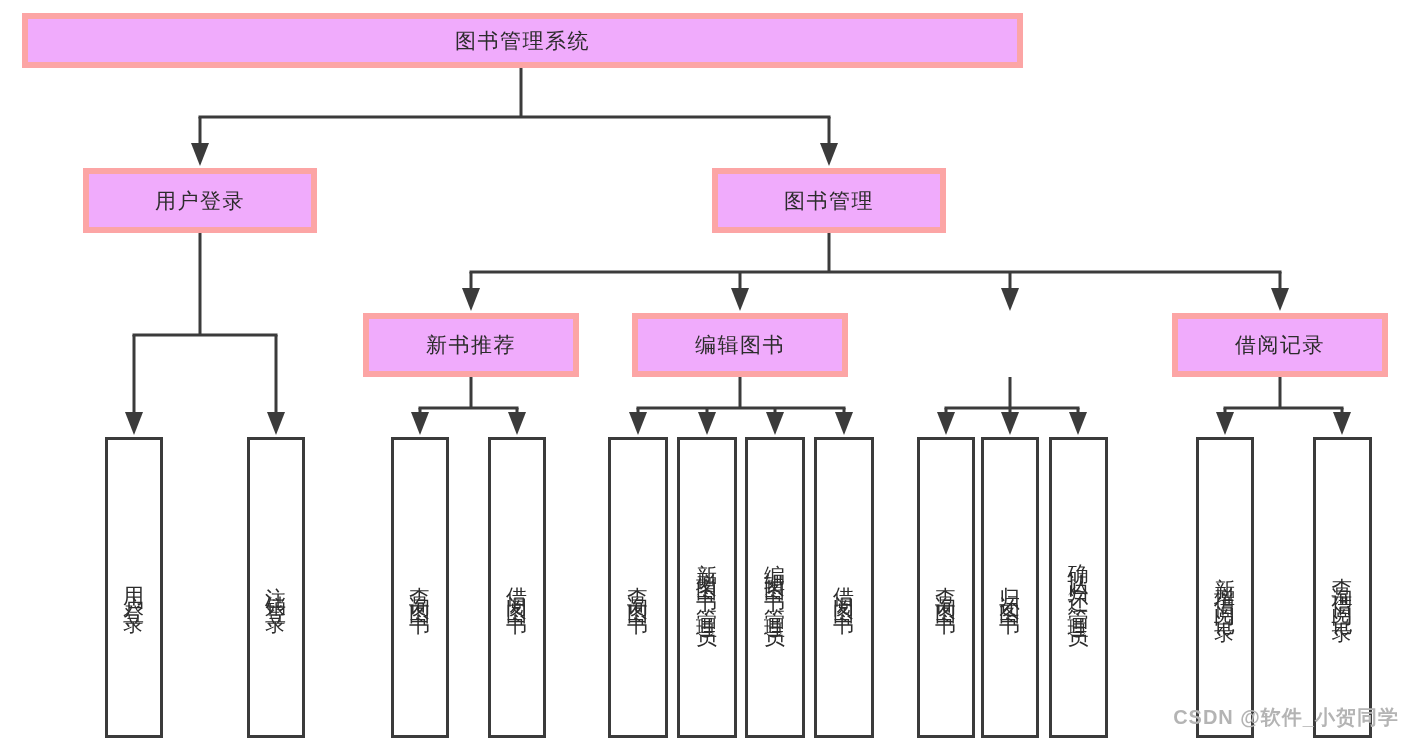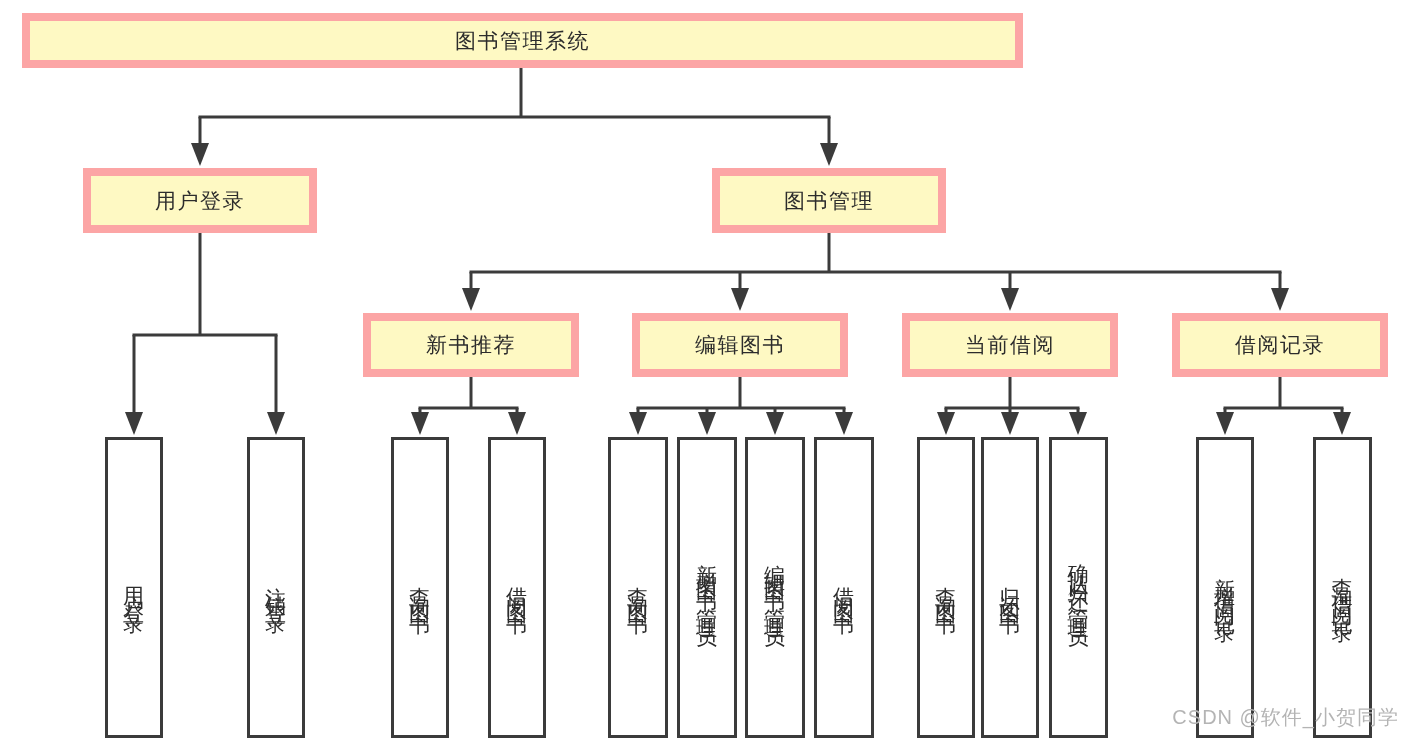--- a/index.html
+++ b/index.html
@@ -8,42 +8,42 @@
     width:1405px;height:747px;
     background:#ffffff;
     overflow:hidden;
     font-family:"Liberation Sans", sans-serif;
   }
   .wires{position:absolute;left:0;top:0;width:1405px;height:747px;}
   .wires path.ln{stroke:#3b3b3b;stroke-width:3;fill:none;}
   .wires path.ar{fill:#3b3b3b;stroke:none;}
   .box-h{
     position:absolute;box-sizing:border-box;
-    background:#fef9c3;border:8px solid #fca5a5;
+    background:#f0abfc;border:6px solid #fca5a5;
     display:flex;align-items:center;justify-content:center;
     font-size:21px;color:#2c2c2c;letter-spacing:1.5px;
     z-index:2;
   }
   .box-v{
     position:absolute;box-sizing:border-box;
     background:#ffffff;border:3px solid #3b3b3b;
     display:flex;align-items:center;justify-content:center;
     z-index:2;
   }
   .box-v .vtext{
     writing-mode:vertical-rl;
     text-orientation:mixed;
     font-size:21px;color:#2c2c2c;
     letter-spacing:9px;line-height:1;
     white-space:nowrap;
   }
   .watermark{
     position:absolute;right:6px;top:704px;
     font-size:20px;letter-spacing:1px;
-    color:#b4b4b4;z-index:5;
+    color:#b4b4b4;z-index:5;font-weight:bold;
   }
 </style>
 </head>
 <body>
 
 <div class="canvas">
 
   <svg class="wires" viewBox="0 0 1405 747">
 
     <path class="ln" d="M521 68 V117"></path>
@@ -116,23 +116,20 @@
   <div class="box-h" style="left:363px;top:313px;width:216px;height:64px">
     <span>新书推荐</span>
   </div>
 
   <div class="box-h" style="left:712px;top:168px;width:234px;height:65px">
     <span>图书管理</span>
   </div>
   <div class="box-h" style="left:632px;top:313px;width:216px;height:64px">
     <span>编辑图书</span>
   </div>
-  <div class="box-h" style="left:902px;top:313px;width:216px;height:64px">
-    <span>当前借阅</span>
-  </div>
   <div class="box-h" style="left:1172px;top:313px;width:216px;height:64px">
     <span>借阅记录</span>
   </div>
 
   <div class="box-v" style="left:105px;top:437px;width:58px;height:301px">
     <span class="vtext">用户登录</span>
   </div>
   <div class="box-v" style="left:247px;top:437px;width:58px;height:301px">
     <span class="vtext">注销登录</span>
   </div>

